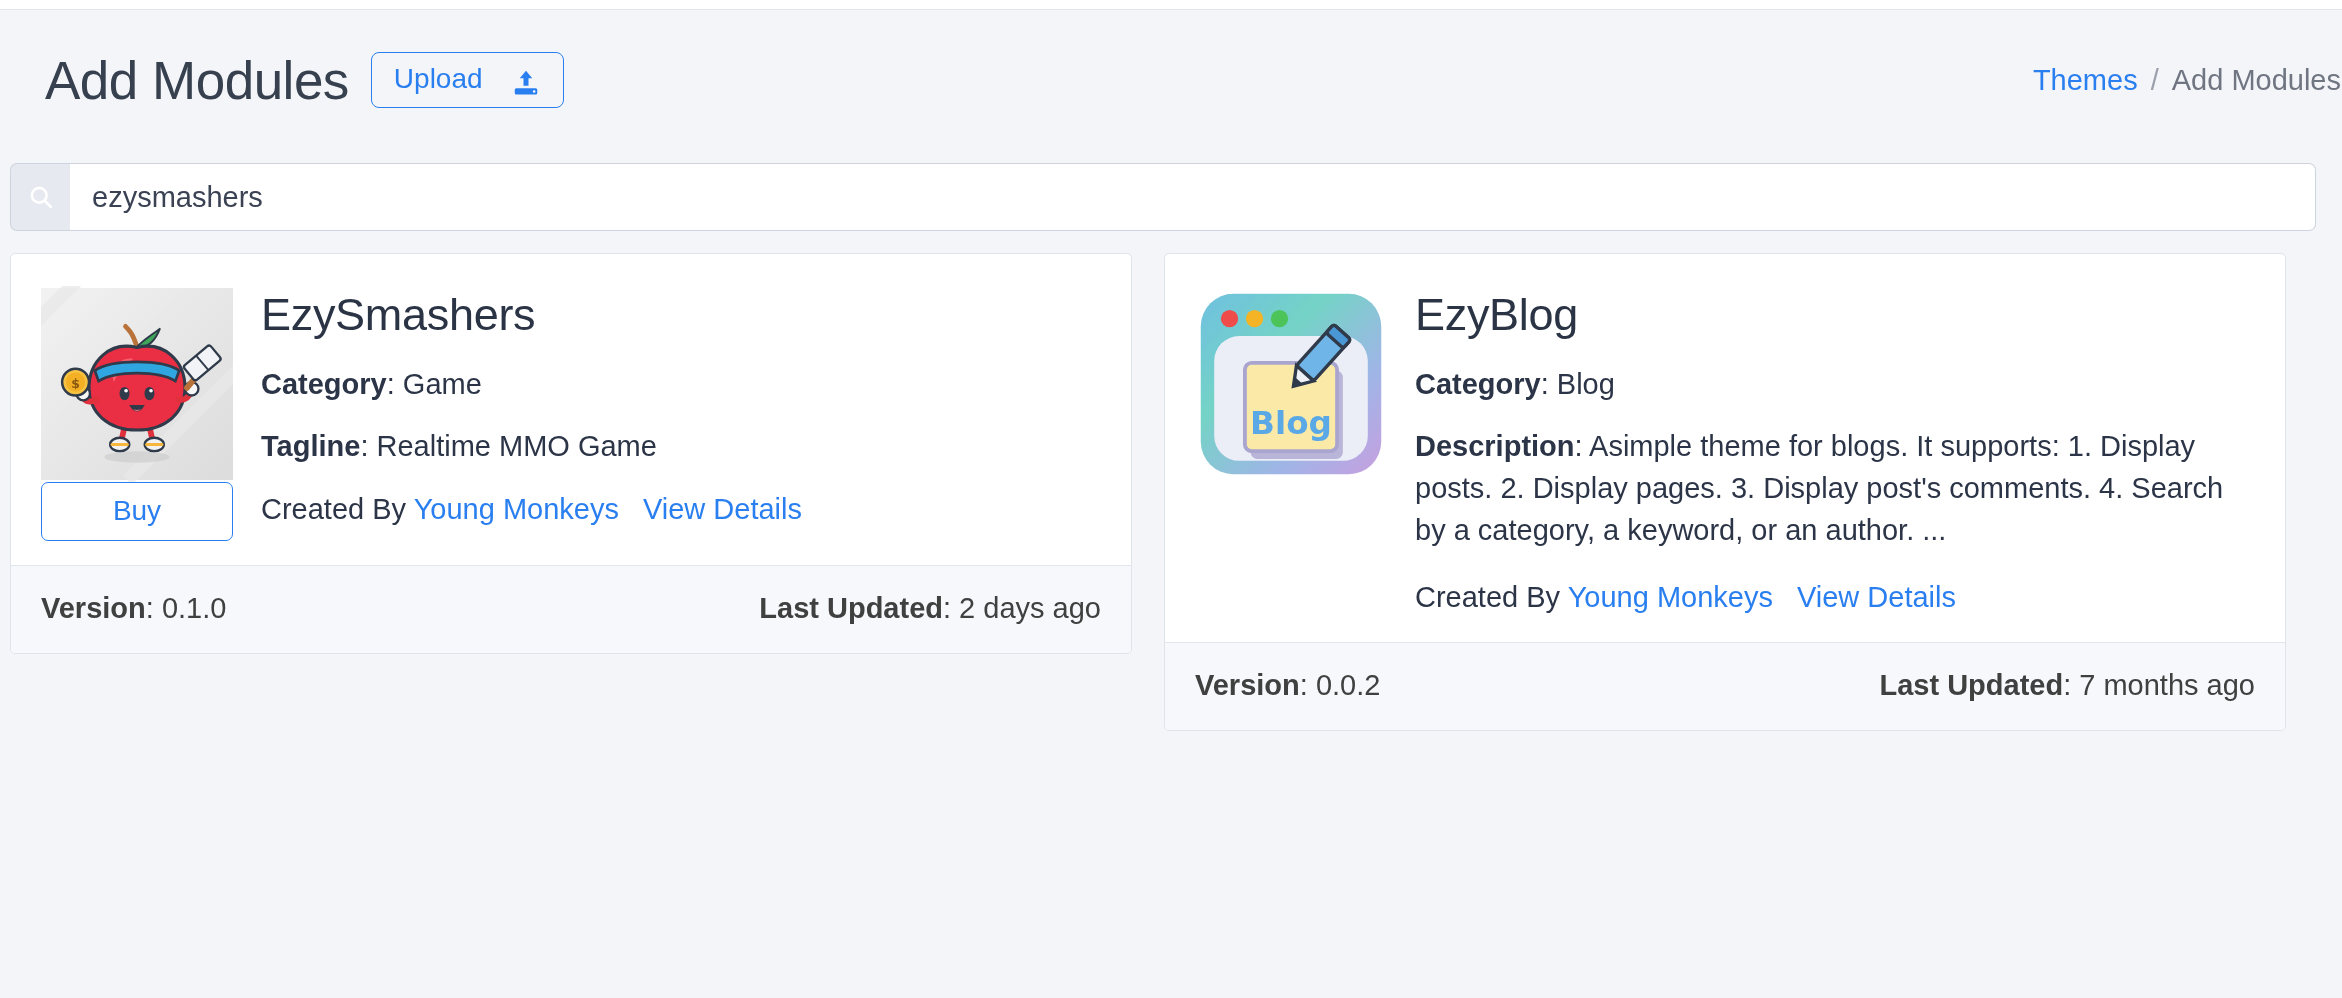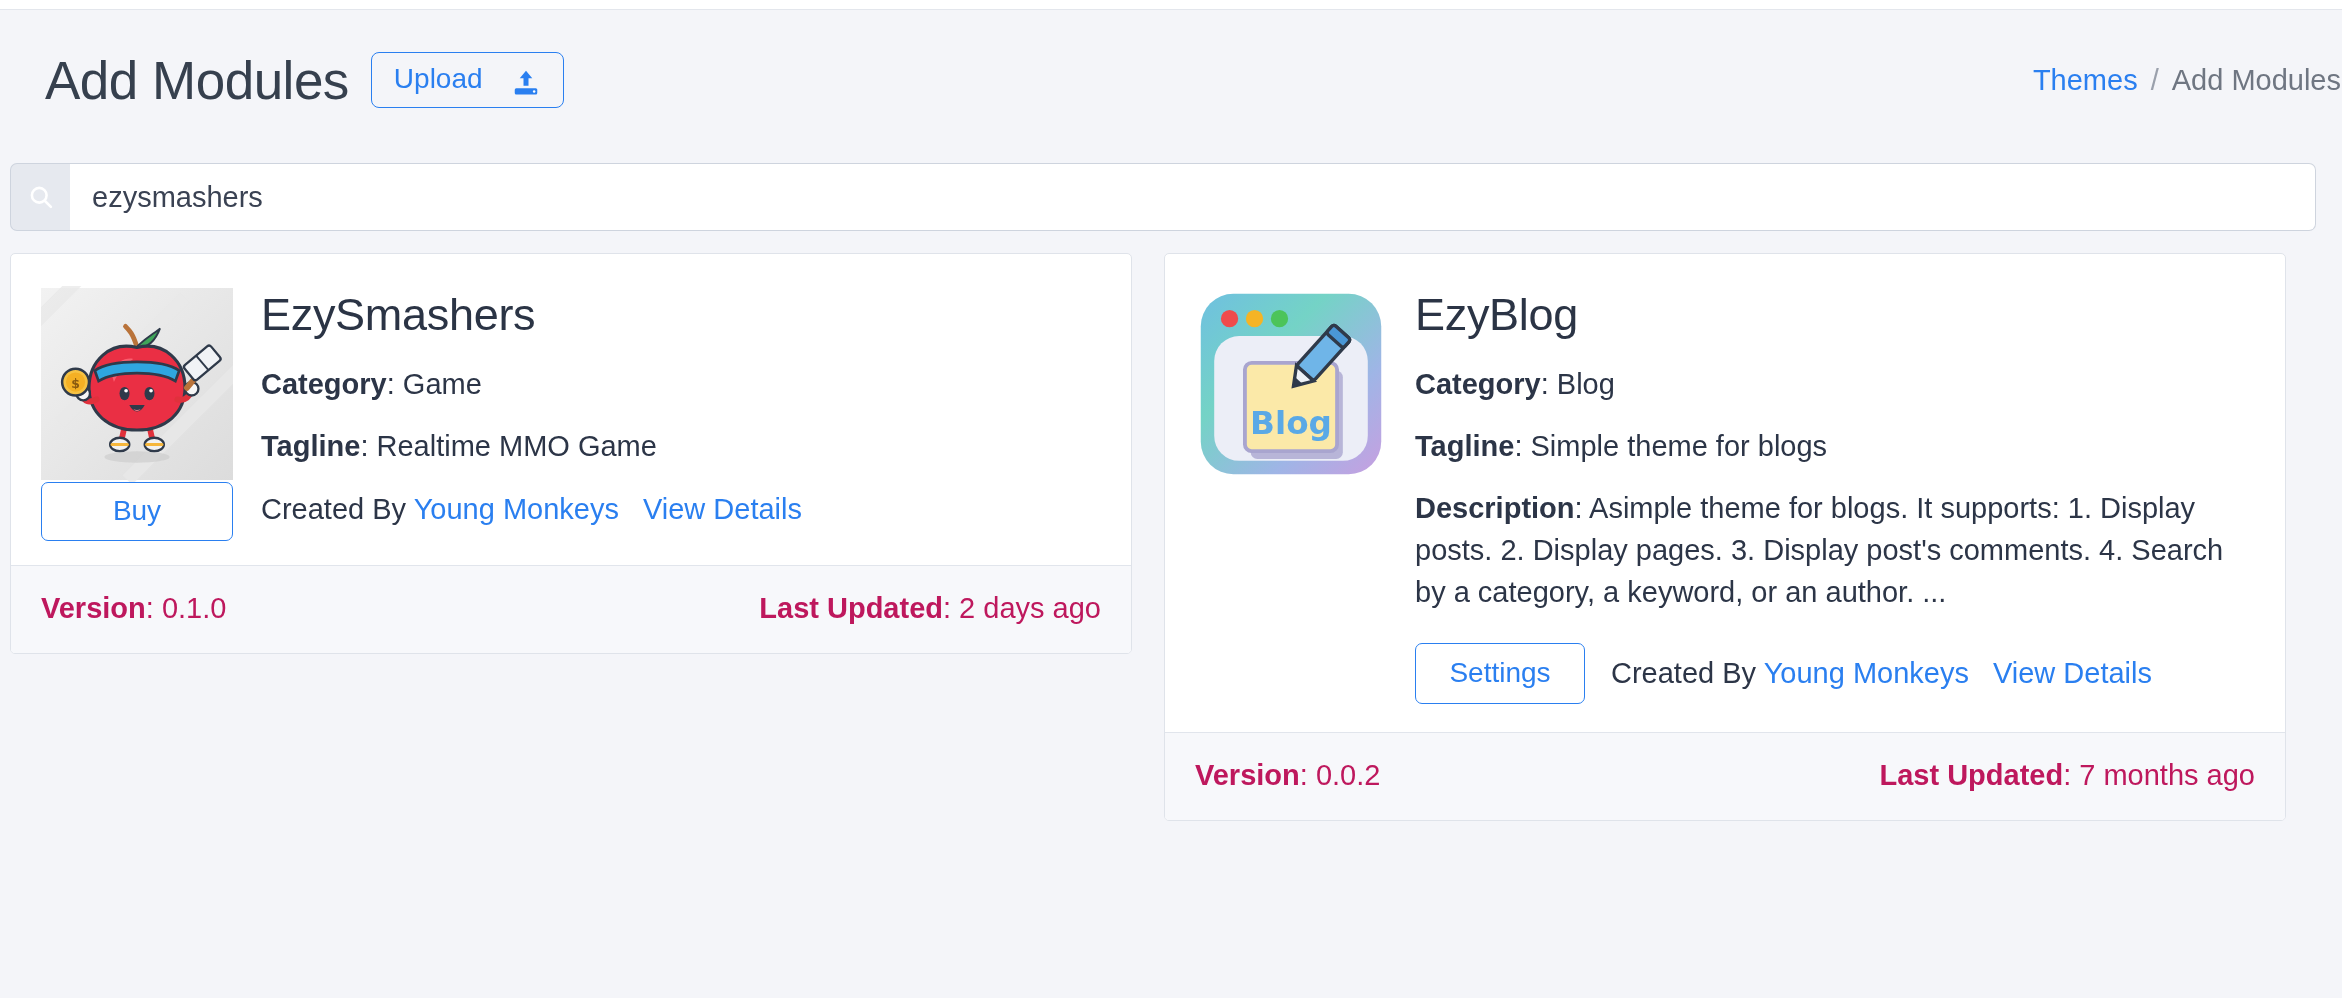--- a/index.html
+++ b/index.html
@@ -187,21 +187,21 @@
 
   
   .card-footer {
     border-top: 1px solid #e1e5ec;
     background: #f7f8fb;
     padding: 26px 30px 28px 30px;
     display: flex;
     align-items: center;
     justify-content: space-between;
     font-size: 29px;
-    color: #be185d;
+    color: #404040;
   }
   .card-footer b { font-weight: 700; }
 
   
   .card.variant-inline .card-body { padding-bottom: 28px; }
   .card.variant-inline .inline-action-row {
     display: flex;
     align-items: center;
     gap: 26px;
     margin-top: 30px;
@@ -364,28 +364,24 @@
               <path d="M124 104 L128 112 L132 104 Z" fill="#2f3a4a"></path>
             </g>
           </svg>
         </div>
       </div>
       <div class="card-main">
         <div class="module-name">EzyBlog</div>
         <div class="meta-line">
           <b>Category</b><span>: </span><span>Blog</span>
         </div>
-        <div class="meta-line">
-          <b>Tagline</b><span>: </span><span>Simple theme for blogs</span>
-        </div>
         <div class="meta-line desc-line">
           <b>Description</b><span>: </span><span>Asimple theme for blogs. It supports: 1. Display posts. 2. Display pages. 3. Display post's comments. 4. Search by a category, a keyword, or an author. ...</span>
         </div>
         <div class="inline-action-row">
-          <button class="action-btn">Settings</button>
           <div class="author-row">
             <span class="lead"><span>Created By</span> <span class="link">Young Monkeys</span></span>
             <span class="link">View Details</span>
           </div>
         </div>
       </div>
     </div>
     <div class="card-footer">
       <div>
         <b>Version</b><span>: </span><span>0.0.2</span>

